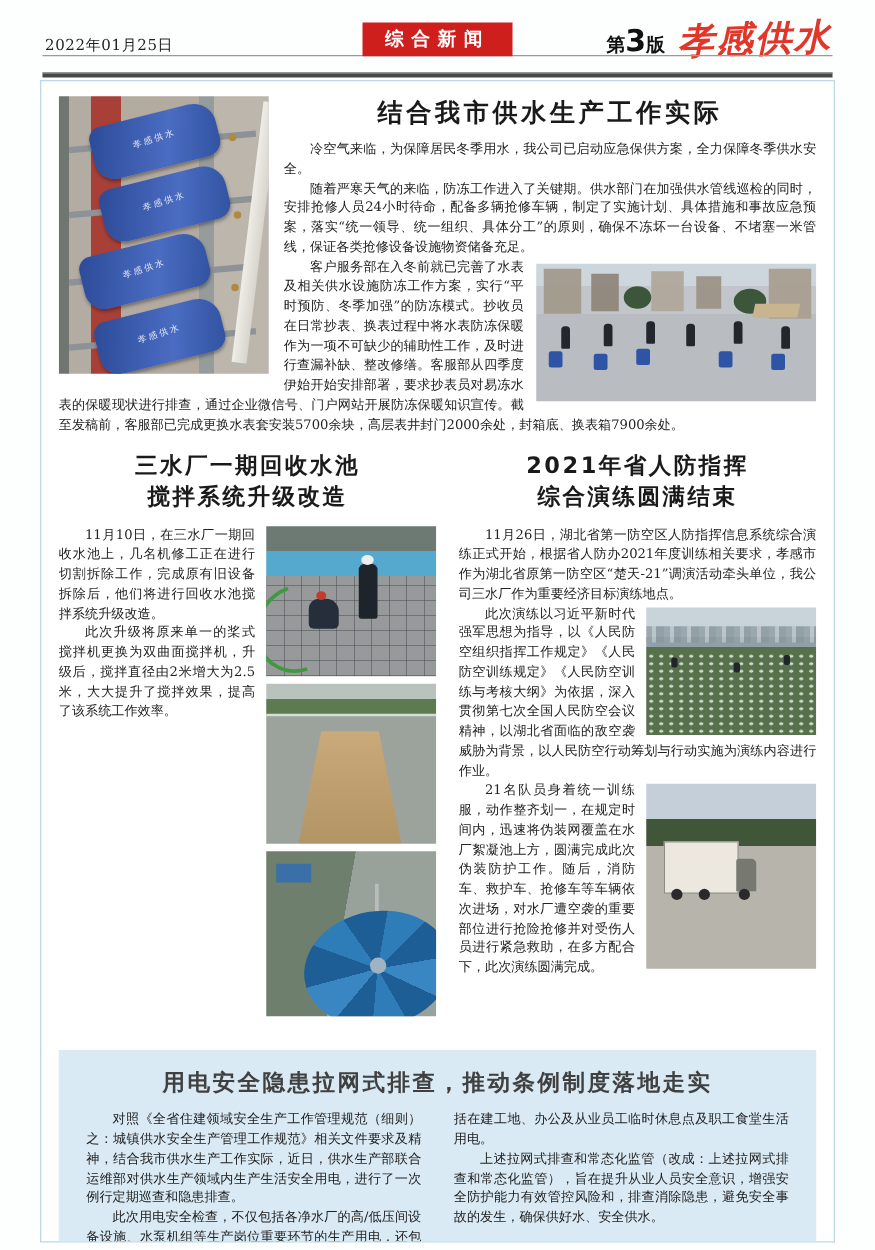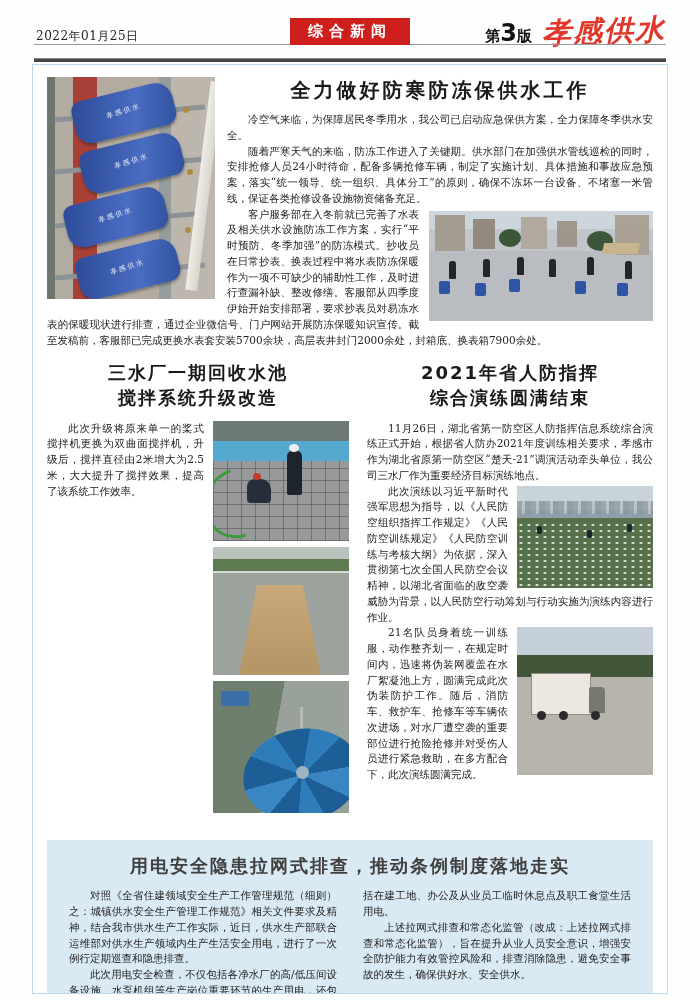--- a/index.html
+++ b/index.html
@@ -116,21 +116,21 @@
         <div class="cover" style="left:34px;top:64px">
             <span>孝感供水</span>
           </div>
         <div class="cover" style="left:18px;top:118px">
             <span>孝感供水</span>
           </div>
         <div class="cover" style="left:30px;top:170px">
             <span>孝感供水</span>
           </div>
       </div>
-      <h2 class="t1">全力做好防寒防冻保供水工作</h2>
+      <h2 class="t1">结合我市供水生产工作实际</h2>
       <p>冷空气来临，为保障居民冬季用水，我公司已启动应急保供方案，全力保障冬季供水安全。</p>
       <p>随着严寒天气的来临，防冻工作进入了关键期。供水部门在加强供水管线巡检的同时，安排抢修人员24小时待命，配备多辆抢修车辆，制定了实施计划、具体措施和事故应急预案，落实“统一领导、统一组织、具体分工”的原则，确保不冻坏一台设备、不堵塞一米管线，保证各类抢修设备设施物资储备充足。</p>
       <div class="ph ph-street">
         <div class="bld" style="left:6px;top:4px;width:30px;height:36px;background:#a3988b"></div>
         <div class="bld" style="left:44px;top:8px;width:22px;height:30px;background:#8e8478"></div>
         <div class="bld" style="left:92px;top:6px;width:26px;height:32px;background:#b0a699"></div>
         <div class="bld" style="left:128px;top:10px;width:20px;height:26px;background:#9b9184"></div>
         <div class="bld" style="right:4px;top:4px;width:34px;height:40px;background:#a89d8f"></div>
         <div class="treeblob" style="left:70px;top:18px;width:22px;height:18px"></div>
         <div class="treeblob" style="right:40px;top:20px;width:26px;height:20px"></div>
@@ -170,20 +170,21 @@
             <div class="rail"></div>
             <div class="water"></div>
           </div>
           <div class="ph ph-impeller">
             <div class="bluesign"></div>
             <div class="mast"></div>
             <div class="impeller"></div>
             <div class="hub"></div>
           </div>
         </div>
+        <p>11月10日，在三水厂一期回收水池上，几名机修工正在进行切割拆除工作，完成原有旧设备拆除后，他们将进行回收水池搅拌系统升级改造。</p>
         <p>此次升级将原来单一的桨式搅拌机更换为双曲面搅拌机，升级后，搅拌直径由2米增大为2.5米，大大提升了搅拌效果，提高了该系统工作效率。</p>
       </section>
 
       <section class="art3">
         <h3 class="t2">
           <span>2021年省人防指挥</span><br>
           <span>综合演练圆满结束</span>
         </h3>
         <p>11月26日，湖北省第一防空区人防指挥信息系统综合演练正式开始，根据省人防办2021年度训练相关要求，孝感市作为湖北省原第一防空区“楚天-21”调演活动牵头单位，我公司三水厂作为重要经济目标演练地点。</p>
         <div class="ph ph-field">

